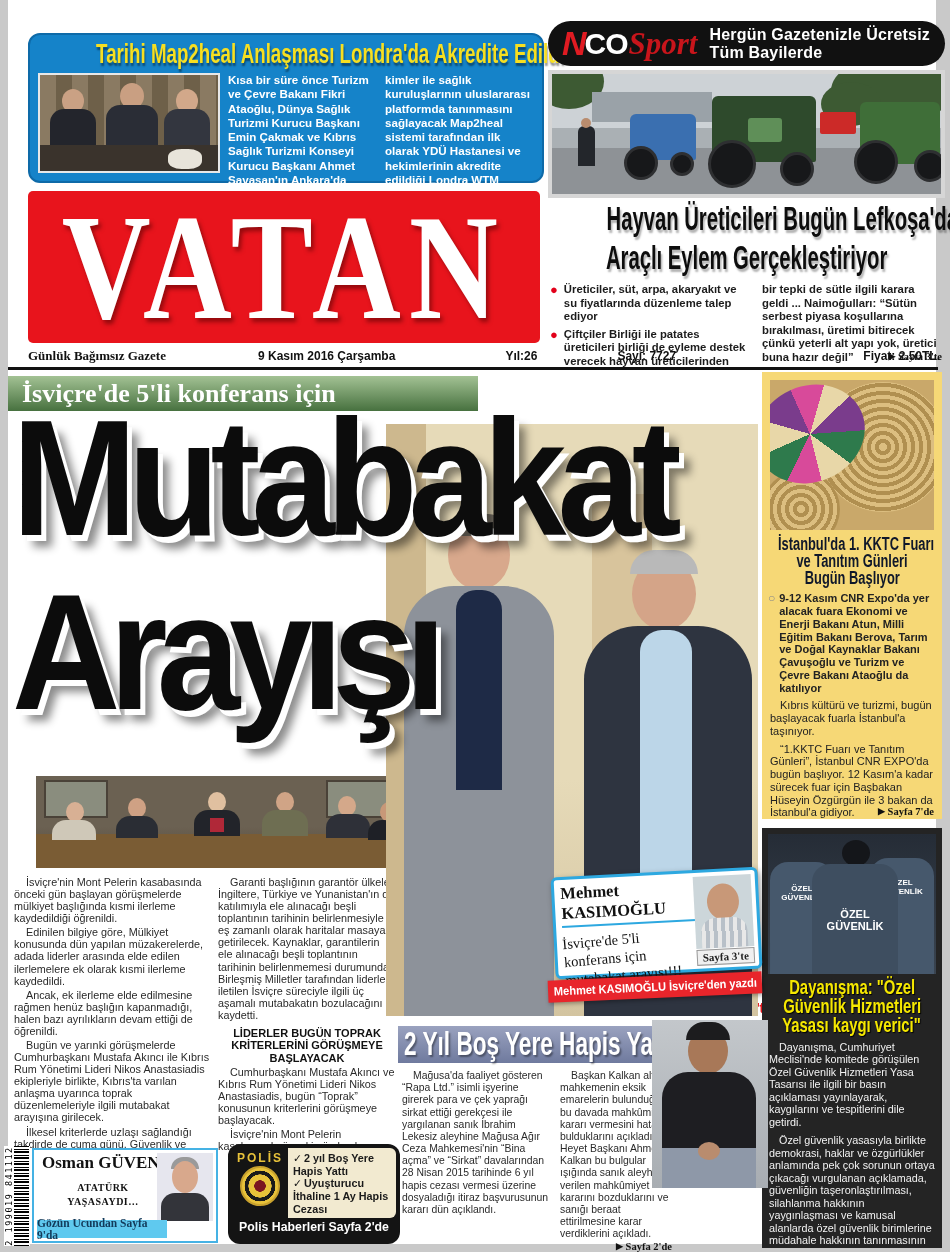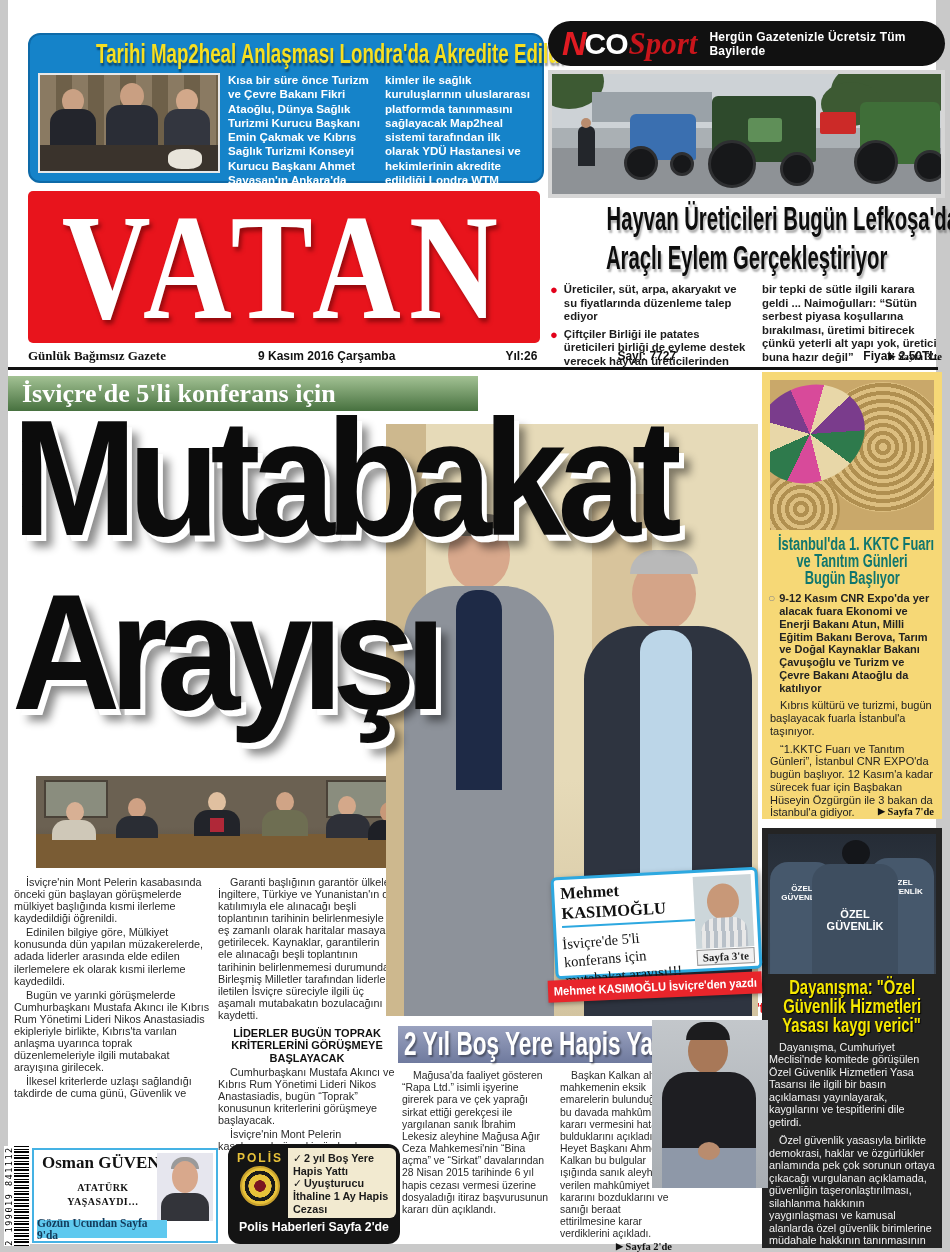--- a/index.html
+++ b/index.html
@@ -22,21 +22,21 @@
   .head{position:absolute;border-radius:50%;}
   .tablefront{position:absolute;left:0;right:0;bottom:0;height:26px;background:#3a332c;}
 
   
   .sport{left:548px;top:21px;width:397px;height:45px;background:#111;border-radius:23px;
          display:flex;align-items:center;padding:0 14px;box-sizing:border-box;}
   .logo-n{color:#e01b22;font-weight:900;font-size:34px;font-style:italic;letter-spacing:-2px;}
   .logo-co{color:#fff;font-weight:900;font-size:30px;letter-spacing:-1px;}
   .logo-sport{color:#c8151b;font-weight:bold;font-size:31px;font-style:italic;
               font-family:"Liberation Serif",serif;margin-left:1px;}
-  .sport-tag{color:#fff;font-weight:bold;font-size:12px;margin-left:12px;letter-spacing:.2px;}
+  .sport-tag{color:#fff;font-weight:bold;font-size:16px;margin-left:12px;letter-spacing:.2px;}
 
   
   .tractors{left:548px;top:70px;width:397px;height:128px;border:4px solid #d6d6d6;box-sizing:border-box;
             background:linear-gradient(180deg,#cdd2d6 0 45%,#aab0b4 45% 62%,#8e9296 62% 100%);overflow:hidden;position:absolute;}
   .tree{position:absolute;background:#3d5a33;border-radius:50%;}
   .wheel{position:absolute;background:#17181a;border-radius:50%;border:3px solid #2e2f31;box-sizing:border-box;}
   .cab{position:absolute;border-radius:6px 6px 2px 2px;}
 
   
   .hayvan-h{color:#0d0d0d;font-weight:900;font-size:27px;text-shadow:2px 2px 2px rgba(0,0,0,.3);}
@@ -92,21 +92,21 @@
   .kas-banner .condc{font-size:12px;transform:scaleX(.92);}
 
   
   .fair{left:762px;top:372px;width:180px;height:447px;background:#f6d876;position:absolute;overflow:hidden;}
   .basket{position:absolute;left:8px;top:8px;width:164px;height:150px;background:#c9a86a;overflow:hidden;}
   .ring{position:absolute;border-radius:50%;
         background:repeating-radial-gradient(circle at 50% 50%,#dcbe80 0 4px,#b08f50 4px 8px);}
   .platter{position:absolute;left:-16px;top:6px;width:112px;height:96px;border-radius:50%;transform:rotate(-24deg);
            background:conic-gradient(#d84a9a 0 40deg,#e8d7a8 40deg 70deg,#7a3c8c 70deg 110deg,#2e7a4c 110deg 150deg,
            #e8d7a8 150deg 190deg,#d84a9a 190deg 230deg,#2e7a4c 230deg 270deg,#e8d7a8 270deg 310deg,#7a3c8c 310deg 360deg);}
-  .fair-h{color:#0f766e;font-weight:900;text-align:center;margin-top:6px;line-height:1.05;}
+  .fair-h{color:#0f172a;font-weight:900;text-align:center;margin-top:6px;line-height:1.05;}
   .fair-h .condc{font-size:15.5px;transform:scale(.83,1.15);}
   .fair-bul{display:flex;gap:4px;margin:6px 6px 0 6px;font-size:11px;font-weight:bold;color:#222;line-height:1.16;}
   .orng{color:#8a8a8a;flex:none;font-size:12px;}
   .fair-p{margin:5px 8px 0 8px;font-size:11px;line-height:1.16;color:#222;text-indent:10px;}
 
   
   .dark{left:762px;top:828px;width:180px;height:420px;background:#242424;position:absolute;overflow:hidden;}
   .guards{position:absolute;left:6px;top:6px;width:168px;height:140px;overflow:hidden;
           background:linear-gradient(180deg,#252c36,#3a4450);}
   .jacket{position:absolute;background:#46586c;border-radius:18px 18px 0 0;color:#fff;font-weight:bold;
@@ -284,20 +284,21 @@
     <div class="suit" style="left:226px;top:34px;width:46px;height:26px;background:#6e6e52;"></div>
     <div class="head" style="left:302px;top:20px;width:18px;height:20px;background:#d4a88a;"></div>
     <div class="suit" style="left:290px;top:38px;width:44px;height:24px;background:#2e3038;"></div>
     <div class="head" style="left:344px;top:26px;width:18px;height:20px;background:#c89878;"></div>
     <div class="suit" style="left:332px;top:44px;width:30px;height:20px;background:#1e2026;"></div>
   </div>
 
   <div class="bodycol" style="left:14px;top:876px;width:196px;">
     <p>İsviçre'nin Mont Pelerin kasabasında önceki gün başlayan görüşmelerde mülkiyet başlığında kısmi ilerleme kaydedildiği öğrenildi.</p>
       <p>Edinilen bilgiye göre, Mülkiyet konusunda dün yapılan müzakerelerde, adada liderler arasında elde edilen ilerlemelere ek olarak kısmi ilerleme kaydedildi.</p>
+      <p>Ancak, ek ilerleme elde edilmesine rağmen henüz başlığın kapanmadığı, halen bazı ayrılıkların devam ettiği de öğrenildi.</p>
     <p>Bugün ve yarınki görüşmelerde Cumhurbaşkanı Mustafa Akıncı ile Kıbrıs Rum Yönetimi Lideri Nikos Anastasiadis ekipleriyle birlikte, Kıbrıs'ta varılan anlaşma uyarınca toprak düzenlemeleriyle ilgili mutabakat arayışına girilecek.</p>
       <p>İlkesel kriterlerde uzlaşı sağlandığı takdirde de cuma günü, Güvenlik ve</p>
   </div>
   <div class="bodycol" style="left:218px;top:876px;width:178px;">
     <p>Garanti başlığının garantör ülkeler İngiltere, Türkiye ve Yunanistan'ın de katılımıyla ele alınacağı beşli toplantının tarihinin belirlenmesiyle eş zamanlı olarak haritalar masaya getirilecek. Kaynaklar, garantilerin ele alınacağı beşli toplantının tarihinin belirlenmemesi durumunda, Birleşmiş Milletler tarafından liderlere iletilen İsviçre süreciyle ilgili üç aşamalı mutabakatın bozulacağını kaydetti.</p>
     <div class="colsub">LİDERLER BUGÜN TOPRAK KRİTERLERİNİ GÖRÜŞMEYE BAŞLAYACAK</div>
     <p>Cumhurbaşkanı Mustafa Akıncı ve Kıbrıs Rum Yönetimi Lideri Nikos Anastasiadis, bugün “Toprak” konusunun kriterlerini görüşmeye başlayacak.</p>
       <p>İsviçre'nin Mont Pelerin kasabasında önceki gün başlayan</p>
   </div>
   <div class="bodycol" style="left:400px;top:882px;width:150px;">

